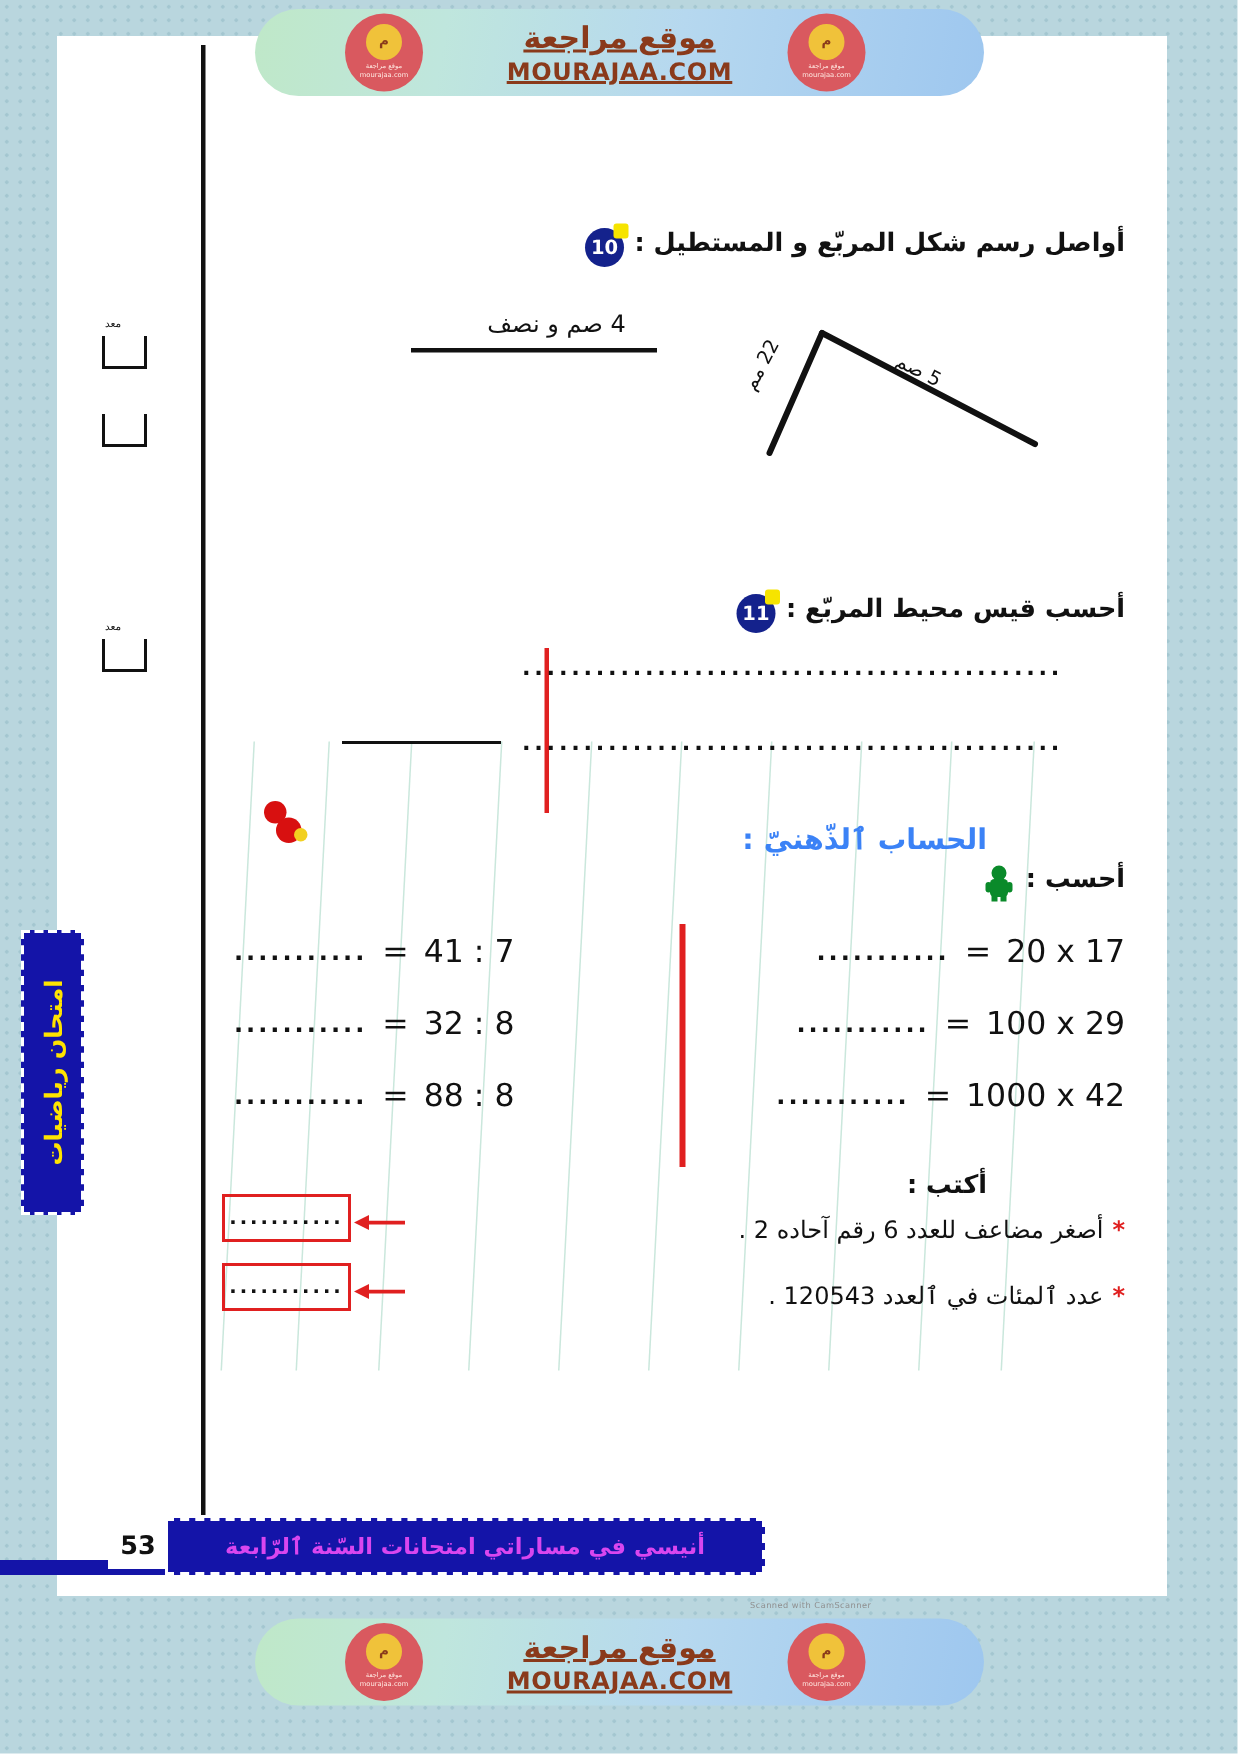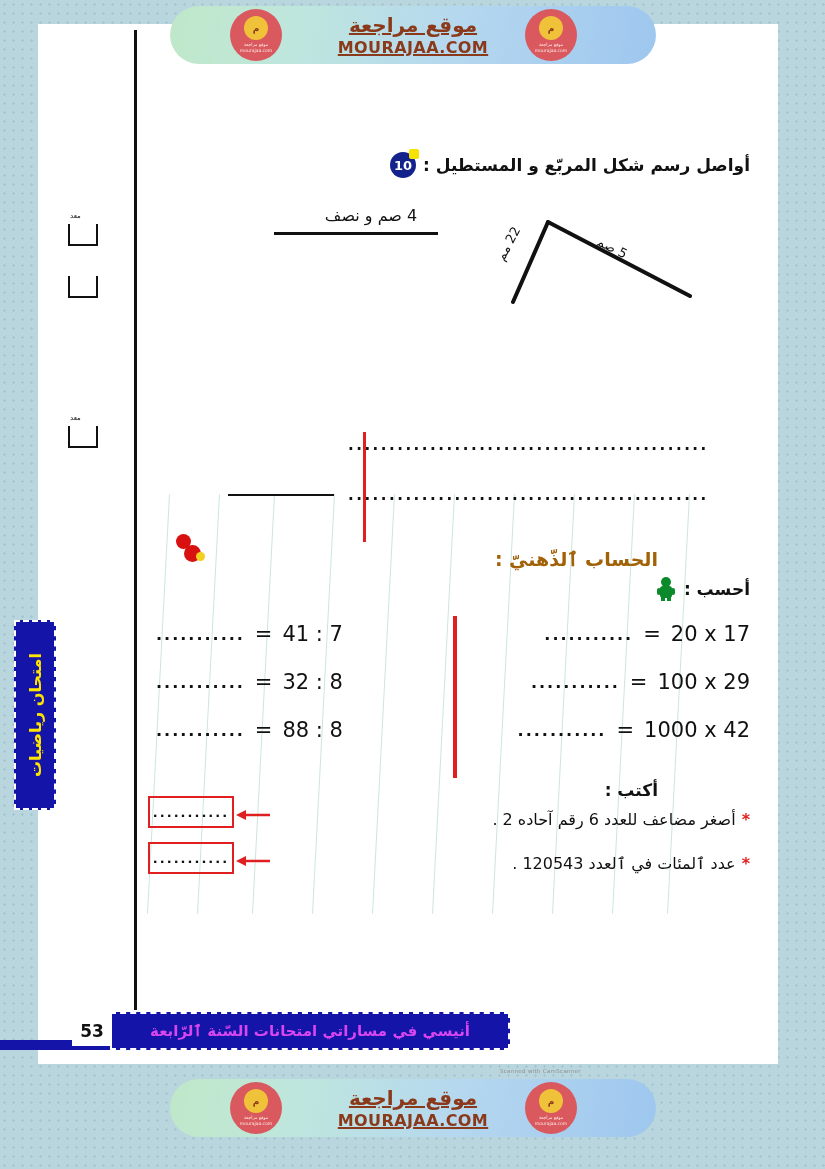--- a/index.html
+++ b/index.html
@@ -74,21 +74,21 @@
     display:flex;align-items:center;justify-content:flex-end;
     padding:0 10px;box-sizing:border-box;
   }
   #statement-text{
     direction:rtl;font-size:16.5px;color:#111;font-weight:600;
     font-family:"DejaVu Sans",sans-serif;white-space:nowrap;
   }
 
   
   .ex-head{
-    position:absolute;display:flex;flex-direction:row-reverse;align-items:center;
+    position:absolute;display:flex;flex-direction:row-reverse;align-items:flex-start;
     gap:7px;direction:rtl;
   }
   .badge{
     width:26px;height:26px;border-radius:50%;
     background:#14228c;color:#fff;font-size:13px;font-weight:bold;
     display:flex;align-items:center;justify-content:center;
     position:relative;flex:0 0 auto;
     font-family:"DejaVu Sans",sans-serif;
   }
   .badge::after{
@@ -113,21 +113,21 @@
   #ex11-divider{position:absolute;left:325px;top:408px;width:3px;height:110px;background:#e02020;}
   .dots-line{
     position:absolute;height:14px;overflow:hidden;color:#111;
     font-size:15px;letter-spacing:2.5px;white-space:nowrap;font-weight:bold;
   }
   #ex11-short-line{position:absolute;left:190px;top:470px;width:106px;height:2px;background:#111;}
 
   
   #mental-title{
     position:absolute;right:120px;top:524px;direction:rtl;
-    font-size:19px;font-weight:bold;color:#a16207;white-space:nowrap;
+    font-size:19px;font-weight:bold;color:#3b82f6;white-space:nowrap;
   }
   #calc-divider{position:absolute;left:415px;top:592px;width:4px;height:162px;background:#e02020;}
 
   .calc-row{
     position:absolute;display:flex;align-items:center;gap:10px;
     font-size:21px;color:#111;font-family:"DejaVu Sans",sans-serif;
   }
   .calc-dots{letter-spacing:2px;font-size:16px;font-weight:bold;}
 
   
@@ -237,20 +237,24 @@
 
   <div id="angle-fig">
     <svg width="230" height="110" viewBox="0 0 230 110">
       <path d="M 35 88 L 70 8" stroke="#111" stroke-width="4" fill="none" stroke-linecap="round"></path>
       <path d="M 70 8 L 212 82" stroke="#111" stroke-width="4" fill="none" stroke-linecap="round"></path>
     </svg>
     <span class="ang-lbl" style="left:12px;top:22px;transform:rotate(-62deg);">22 مم</span>
     <span class="ang-lbl" style="left:118px;top:26px;transform:rotate(27deg);">5 صم</span>
   </div>
 
+  <div class="ex-head" style="right:28px;top:372px;">
+    <span class="badge">11</span>
+    <span class="ex-title">أحسب قيس محيط المربّع :</span>
+  </div>
 
   <div id="ex11-divider"></div>
   <div class="dots-line" style="left:310px;top:412px;width:360px;">...................................................................</div>
   <div class="dots-line" style="left:310px;top:462px;width:360px;">...................................................................</div>
   <div id="ex11-short-line"></div>
 
   <div id="mental-title">الحساب ٱلذّهنيّ :</div>
 
   <div class="ex-head" style="right:28px;top:552px;">
     <span style="display:inline-block;width:22px;height:26px;">

